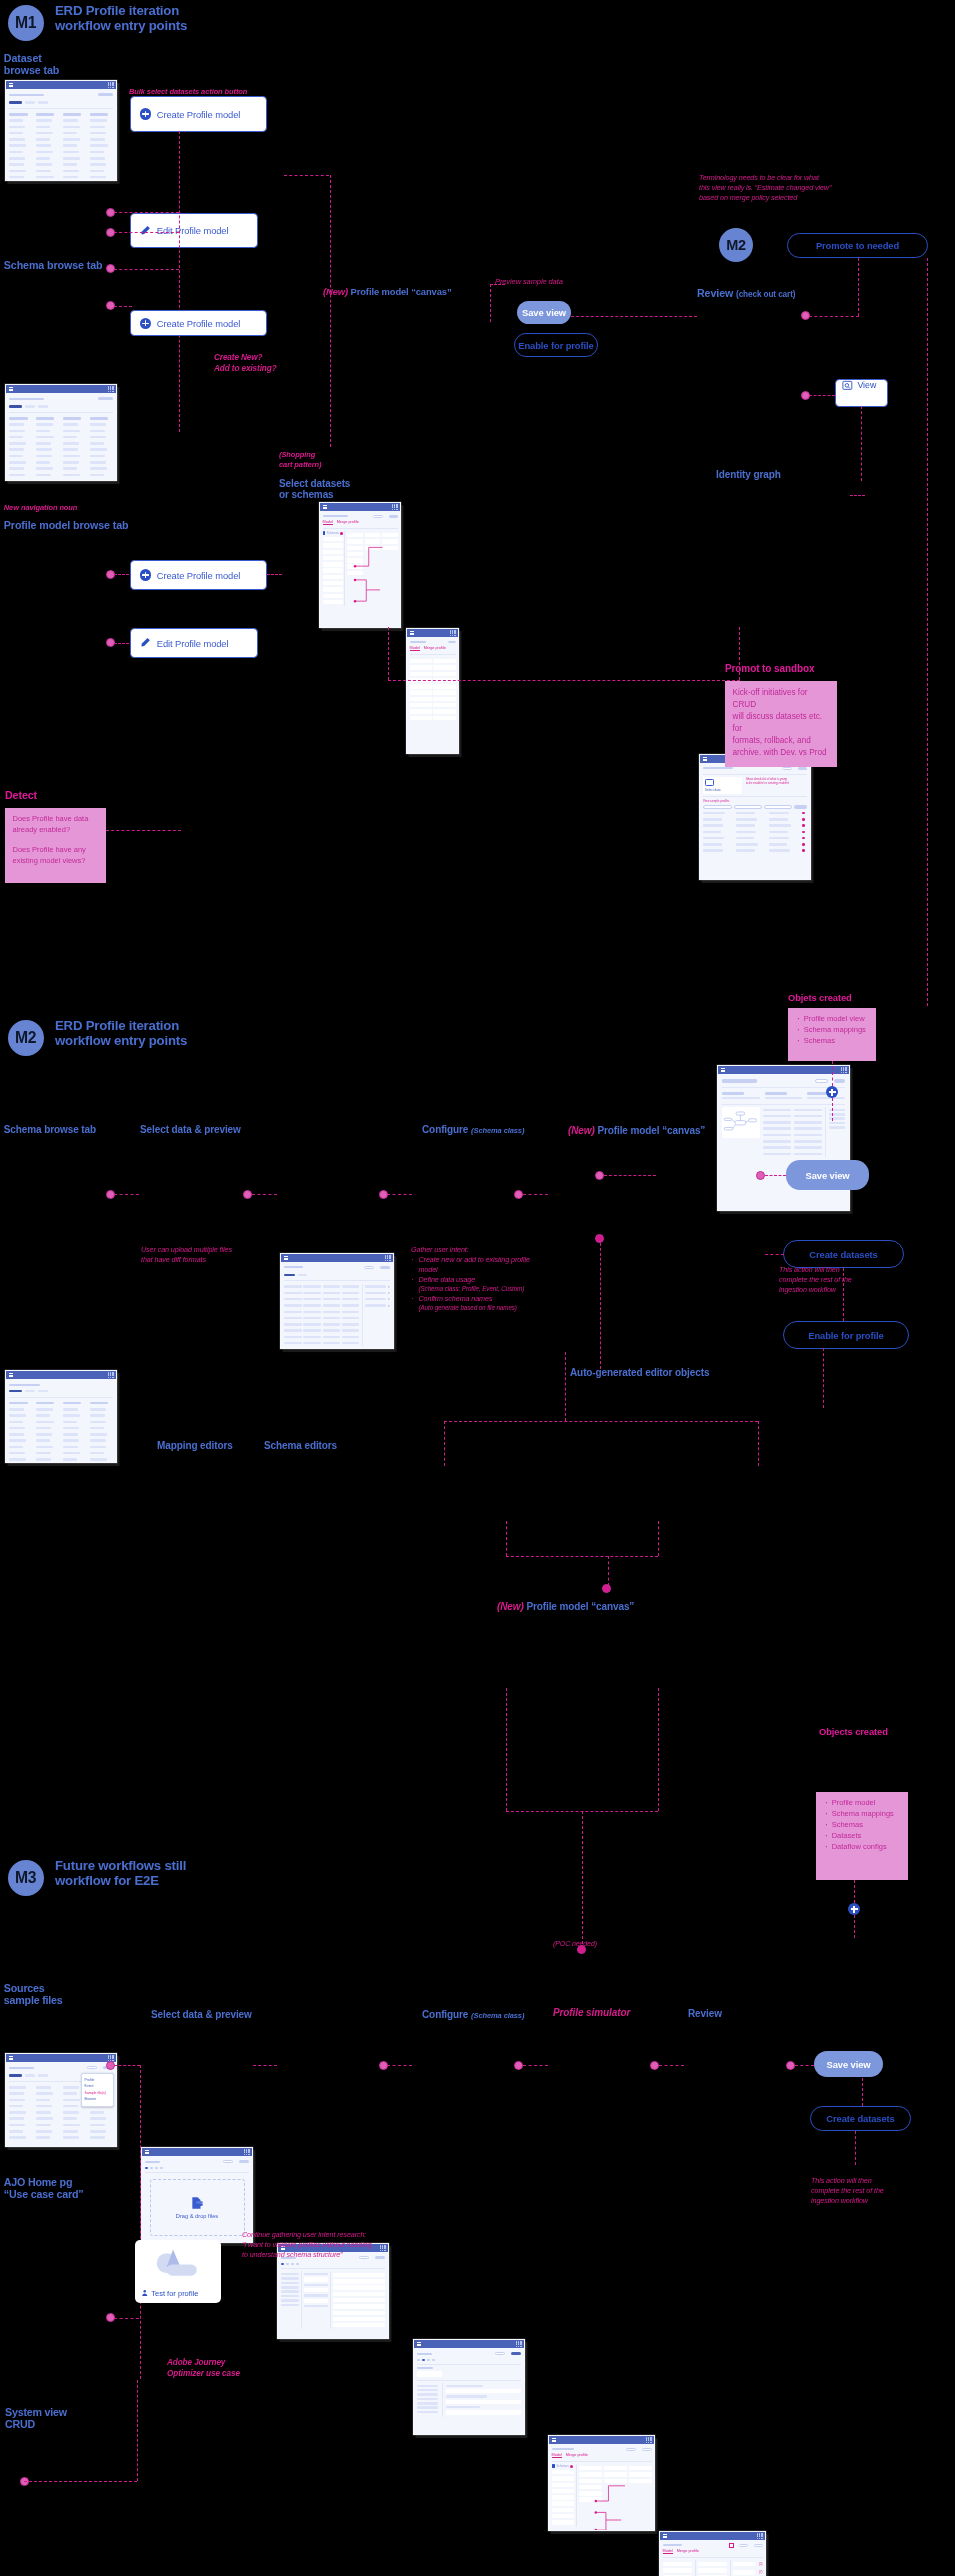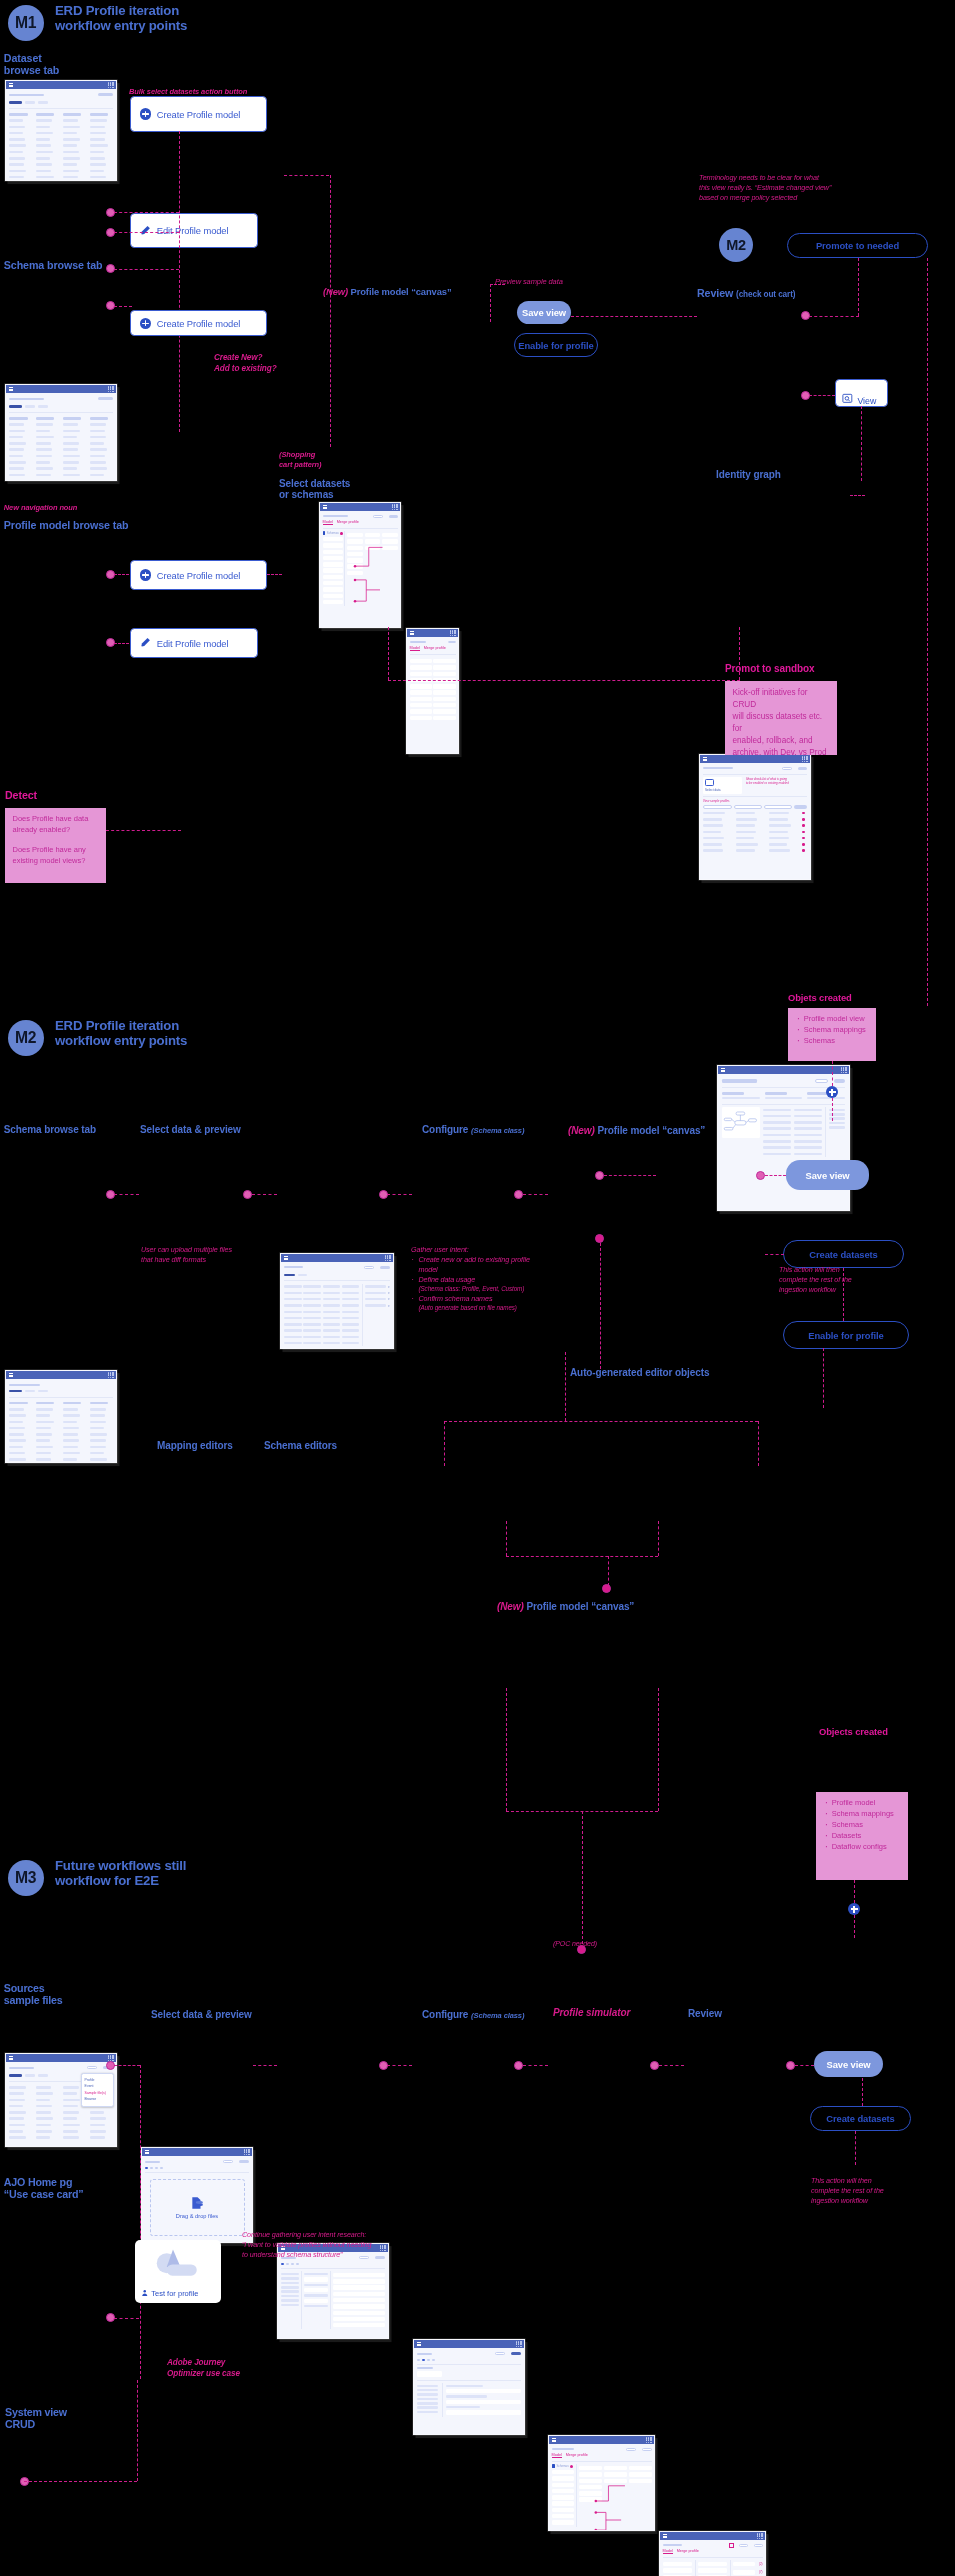--- a/index.html
+++ b/index.html
@@ -95,21 +95,21 @@
   .node { position:absolute; width:9.4px;height:9.4px;border-radius:50%;
           background:#e05fb4; border:0.6px solid #c02a9a; }
   .node.dark { background:#d81b8c; }
   .plus-node{position:absolute;width:12px;height:12px;border-radius:50%;background:#2b4fc4;}
   .plus-node:before,.plus-node:after{content:"";position:absolute;background:#fff;}
   .plus-node:before{left:2.5px;right:2.5px;top:5.3px;height:1.6px;}
   .plus-node:after{top:2.5px;bottom:2.5px;left:5.3px;width:1.6px;}
 
   .view-chip{
     background:#fff;border:1px solid #3a5bd0;border-radius:4.4px;
-    display:flex;align-items:flex-end;gap:4.4px;padding:0 6.3px;color:#2b4fc4;font-size:8.8px;
+    display:flex;align-items:flex-start;gap:4.4px;padding:0 6.3px;color:#2b4fc4;font-size:8.8px;
   }
   .test-chip{
     background:#fff;border-radius:5px;display:flex;flex-direction:column;
     align-items:center;justify-content:flex-end;padding-bottom:4.4px;
     color:#2b4fc4;font-size:7.5px;
   }
   .dd-zone{
     position:absolute;border:1.3px dashed #b9c6ef;border-radius:3.1px;
     display:flex;flex-direction:column;align-items:center;justify-content:center;
     color:#3a5bd0;font-size:5.7px;gap:2.5px;
@@ -1011,24 +1011,24 @@
             <div class="bar l"></div>
             <div class="bar l"></div>
             <div class="bar l"></div>
         </div>
       </div>
     </div>
   </div>
   <div class="dash-h" style="left:850px;top:495px;width:15px;"></div>
 
   <div class="abs pink-head" style="left:725px;top:663px;font-size:10px;">Promot to sandbox</div>
-  <div class="abs note" style="left:725px;top:681px;width:112px;height:74px;font-size:8.2px;">
+  <div class="abs note" style="left:725px;top:681px;width:112px;height:86px;font-size:8.2px;">
     <div>Kick-off initiatives for CRUD</div>
     <div>will discuss datasets etc. for</div>
-    <div>enabled, rollback, and</div>
+    <div>formats, rollback, and</div>
     <div>archive. with Dev. vs Prod</div>
   </div>
 
   <div class="abs pink-it" style="left:279px;top:450px;font-size:7.5px;">
     <div>(Shopping</div>
     <div>cart pattern)</div>
   </div>
   <div class="abs blue-lab" style="left:279px;top:478px;font-size:10px;">
     <div>Select datasets</div>
     <div>or schemas</div>

